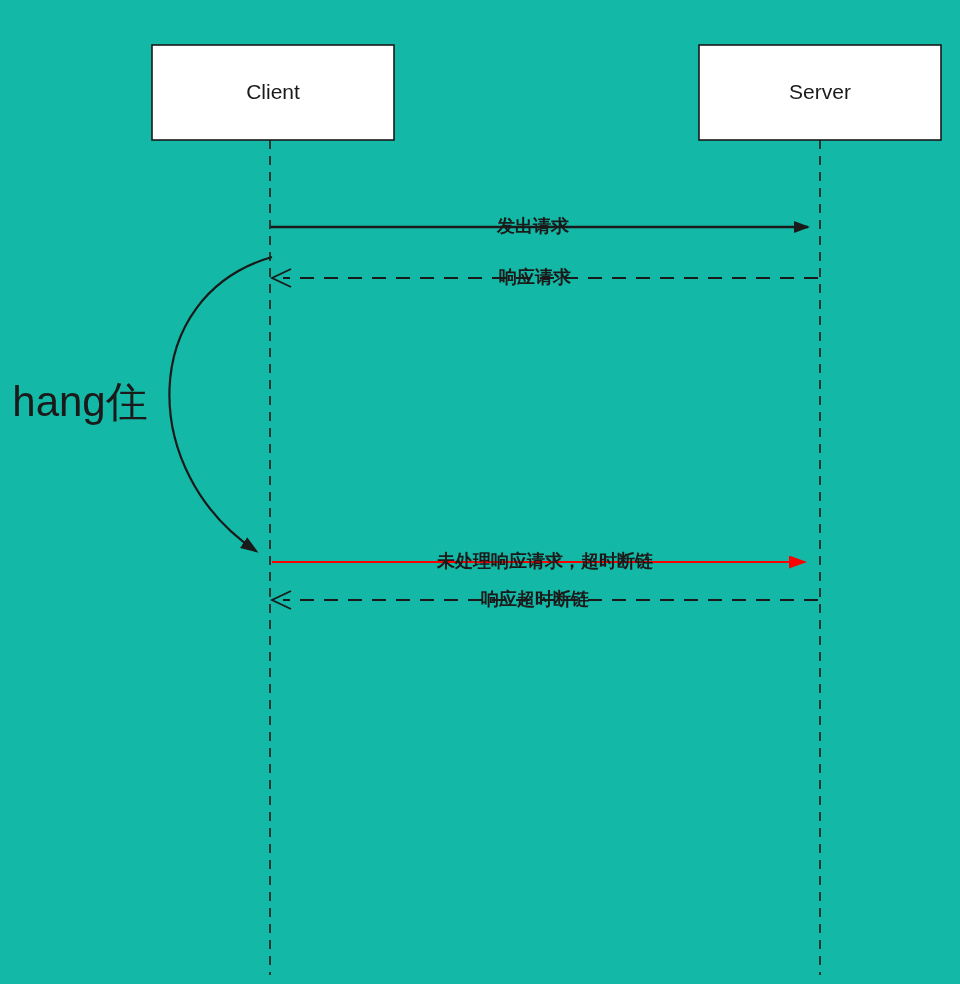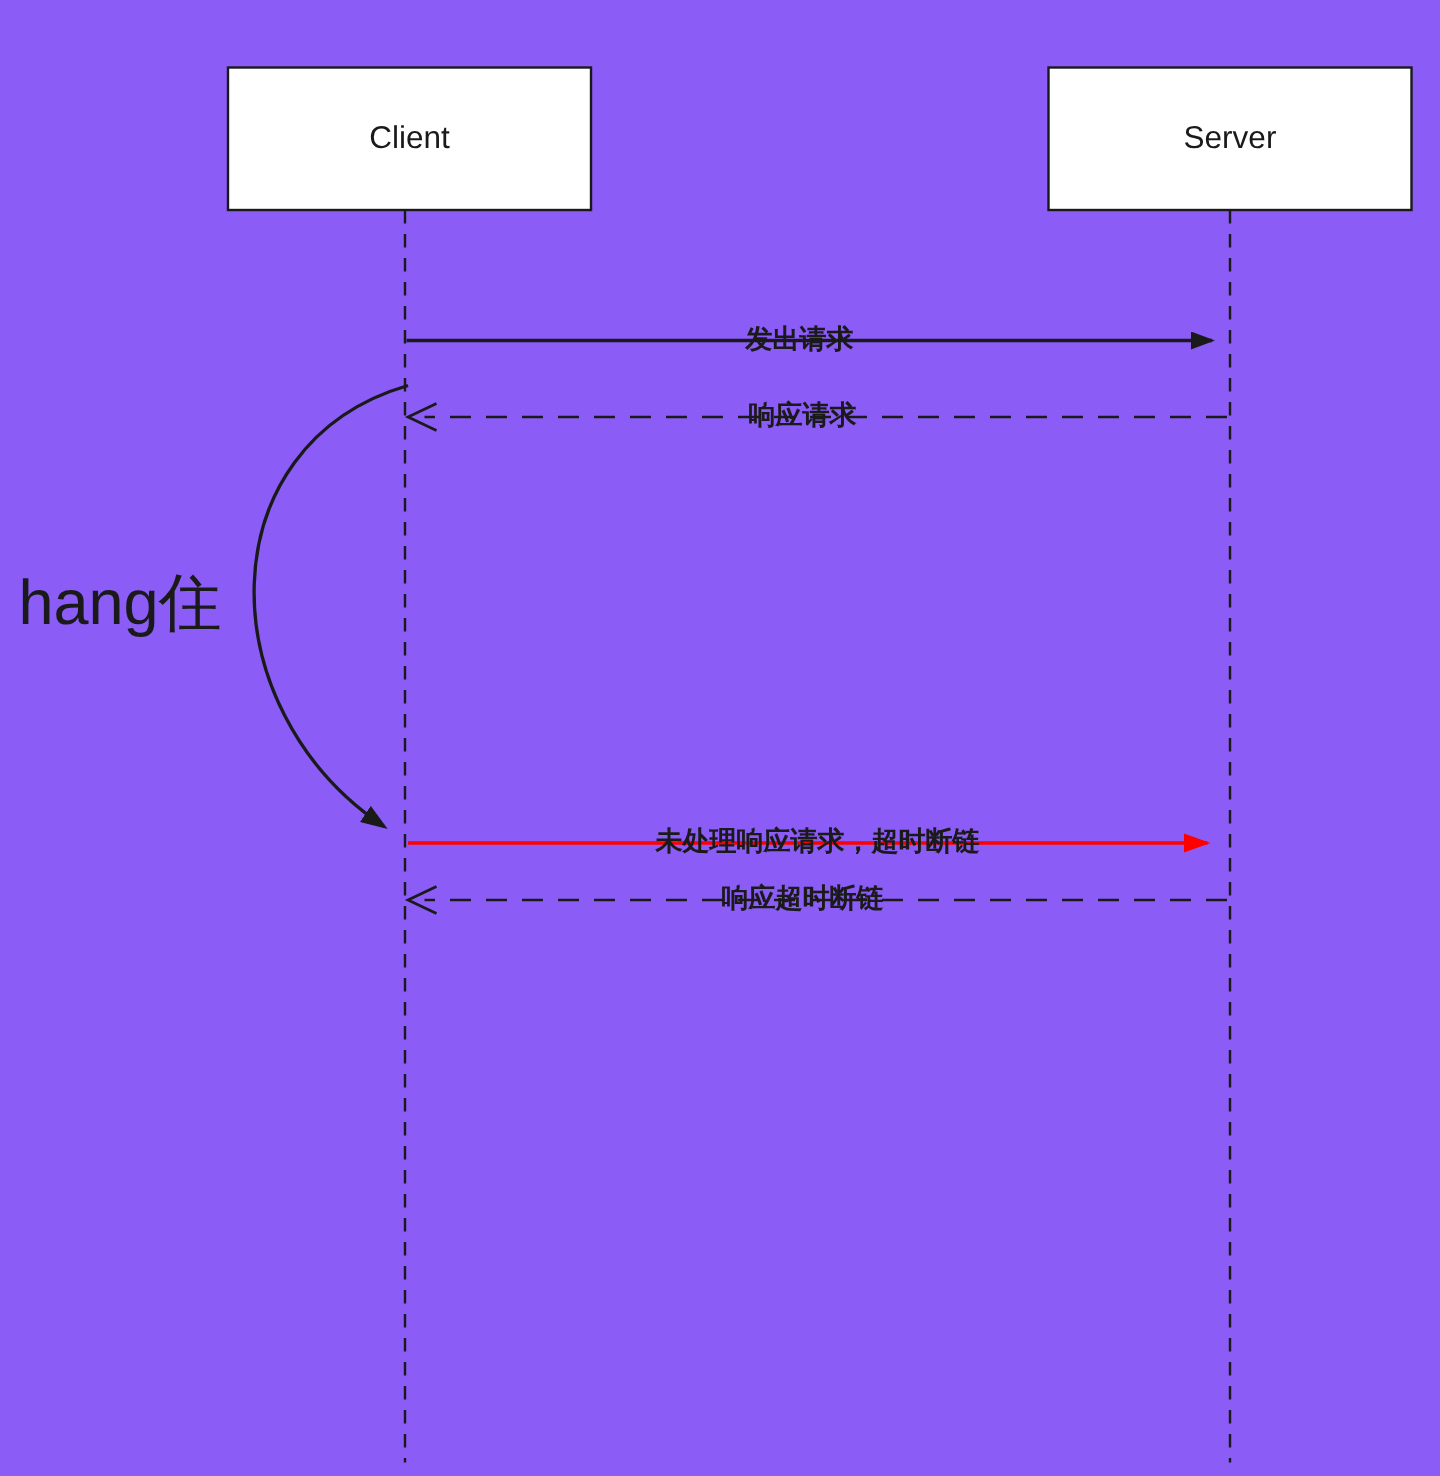--- a/index.html
+++ b/index.html
@@ -4,21 +4,21 @@
 <style>
   html, body {
     margin: 0;
     padding: 0;
     background: #ffffff;
   }
   .stage {
     position: relative;
     width: 960px;
     height: 984px;
-    background: #8b5cf6;
+    background: #14b8a6;
     overflow: hidden;
     font-family: "Liberation Sans", "DejaVu Sans", sans-serif;
   }
   svg text {
     font-family: "Liberation Sans", "DejaVu Sans", sans-serif;
     fill: #1a1a1a;
   }
   .actor-label {
     font-size: 21px;
     font-weight: 500;

